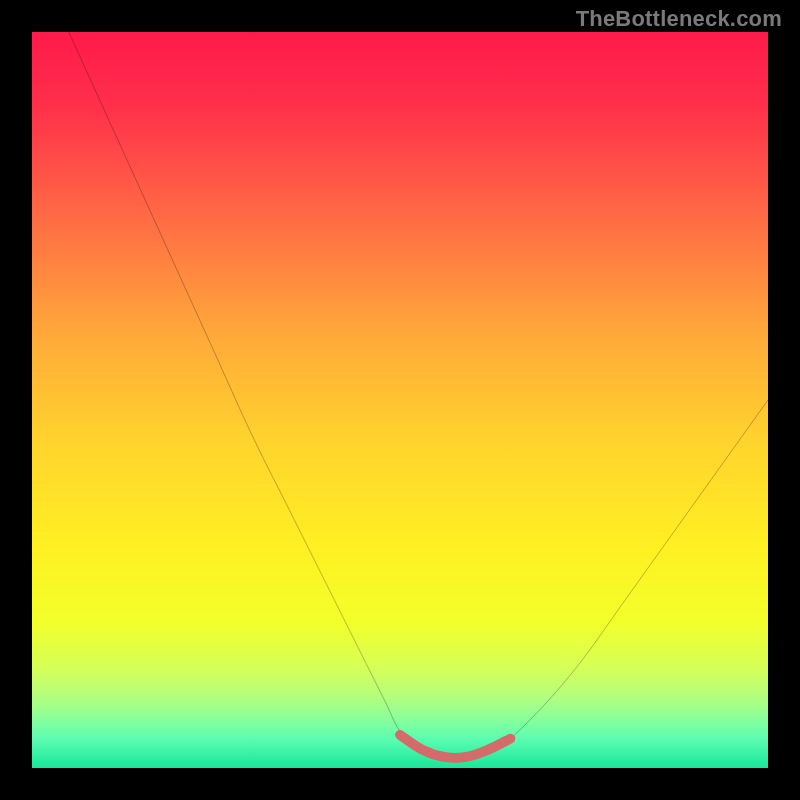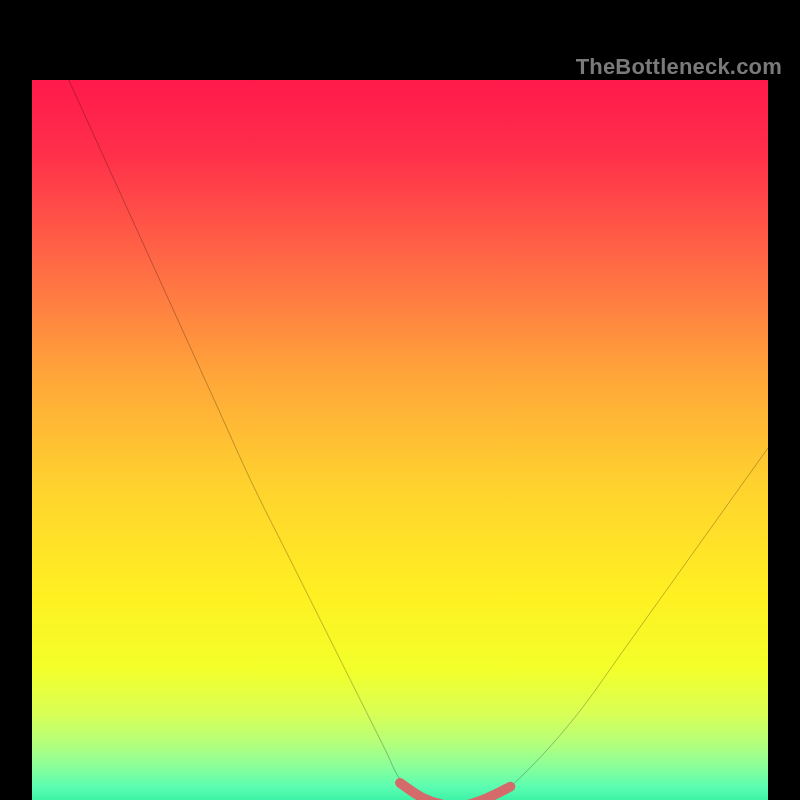--- a/index.html
+++ b/index.html
@@ -9,21 +9,20 @@
     height: 800px;
     background: #000;
     overflow: hidden;
     font-family: Arial, Helvetica, sans-serif;
   }
   .frame {
     position: relative;
     width: 800px;
     height: 620px;
     background: #000;
-    margin-top: 48px;
   }
   .plot-area {
     position: absolute;
     left: 32px;
     top: 32px;
     width: 736px;
     height: 736px;
     overflow: hidden;
   }
   .gradient-bg {

